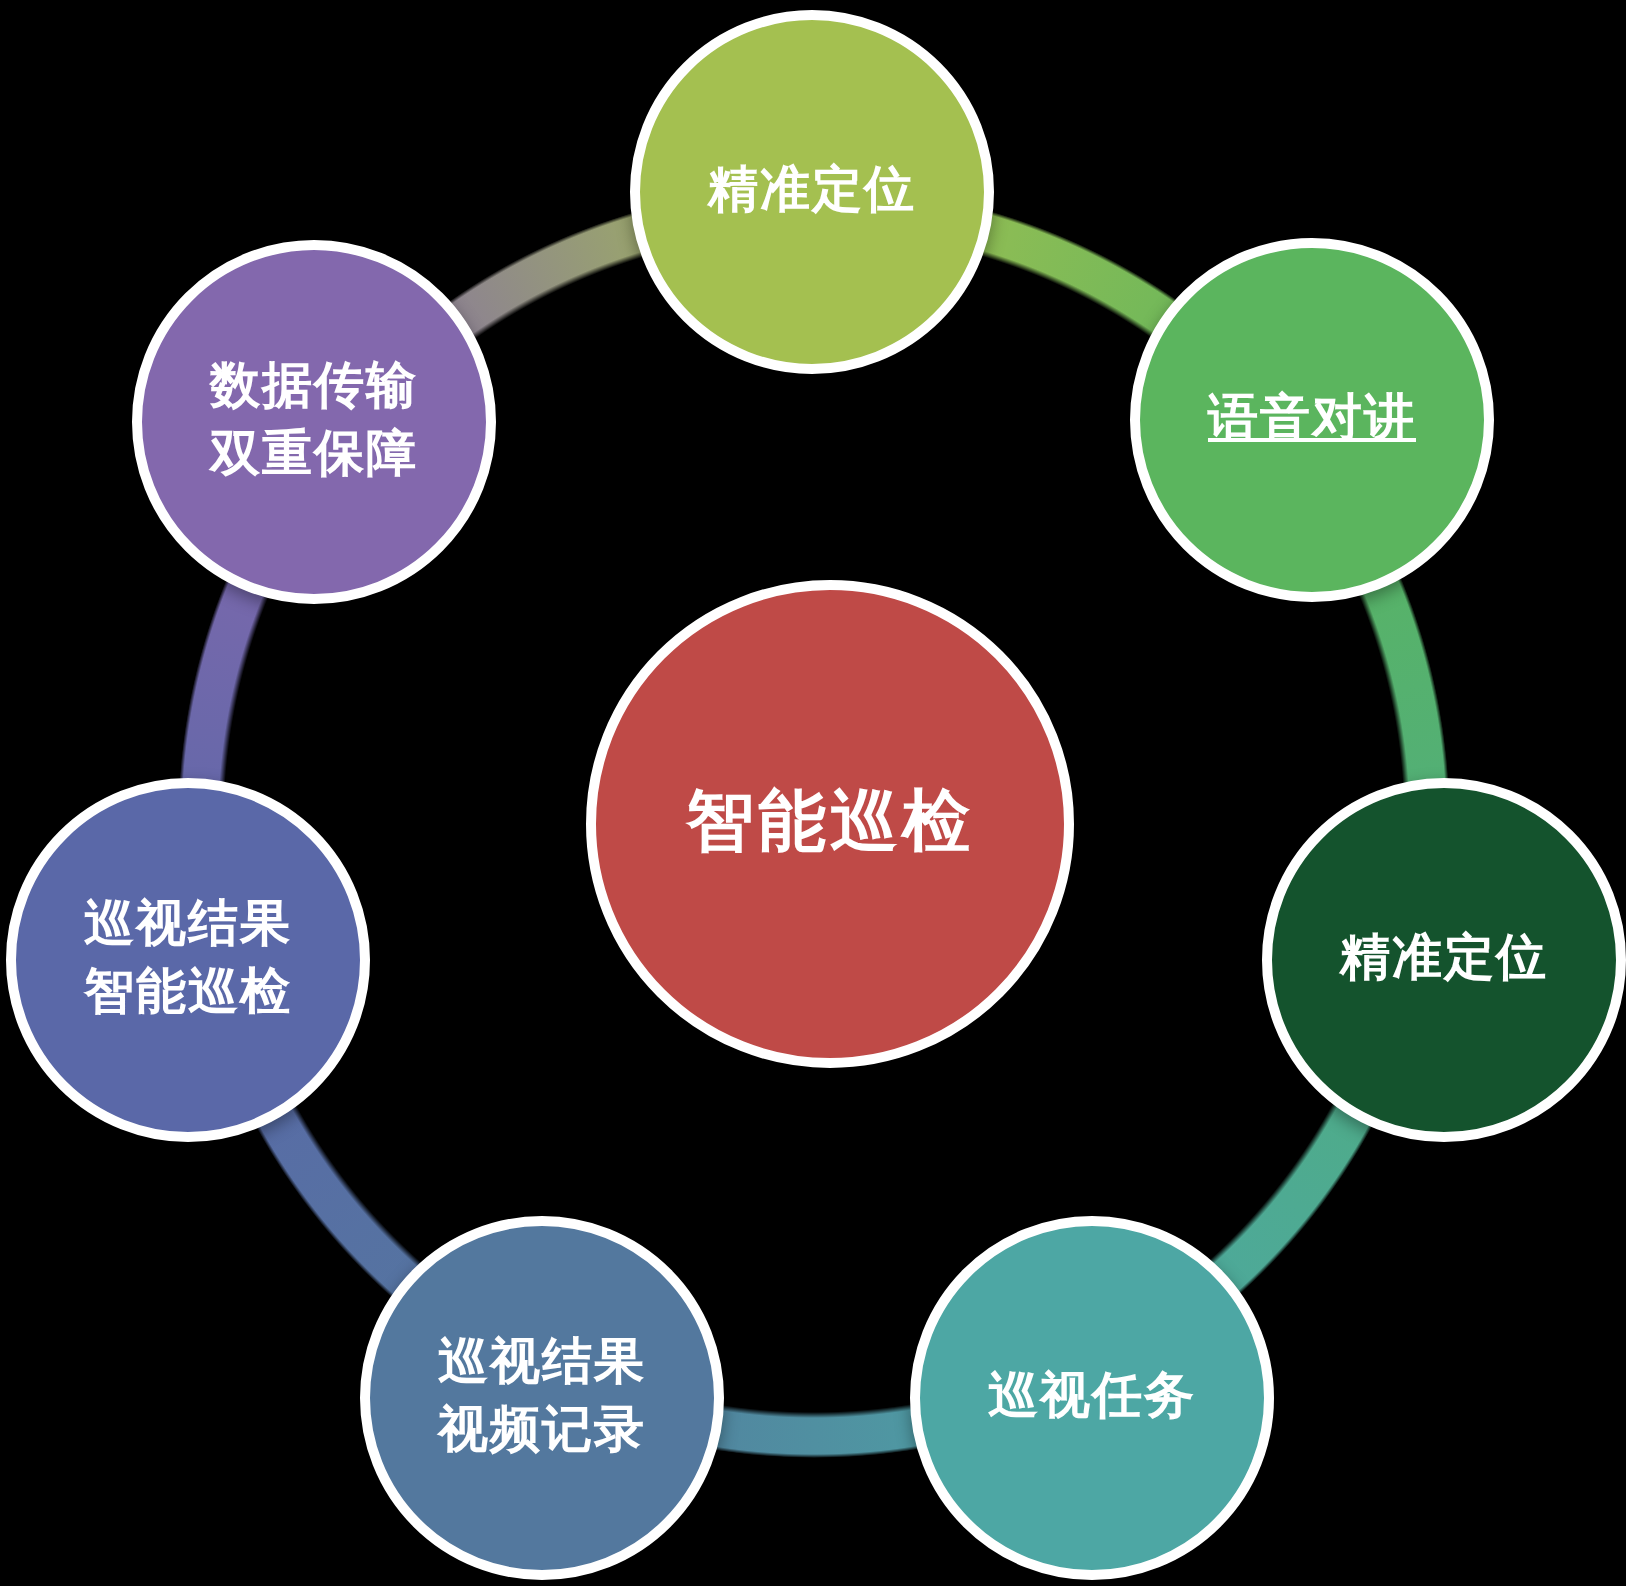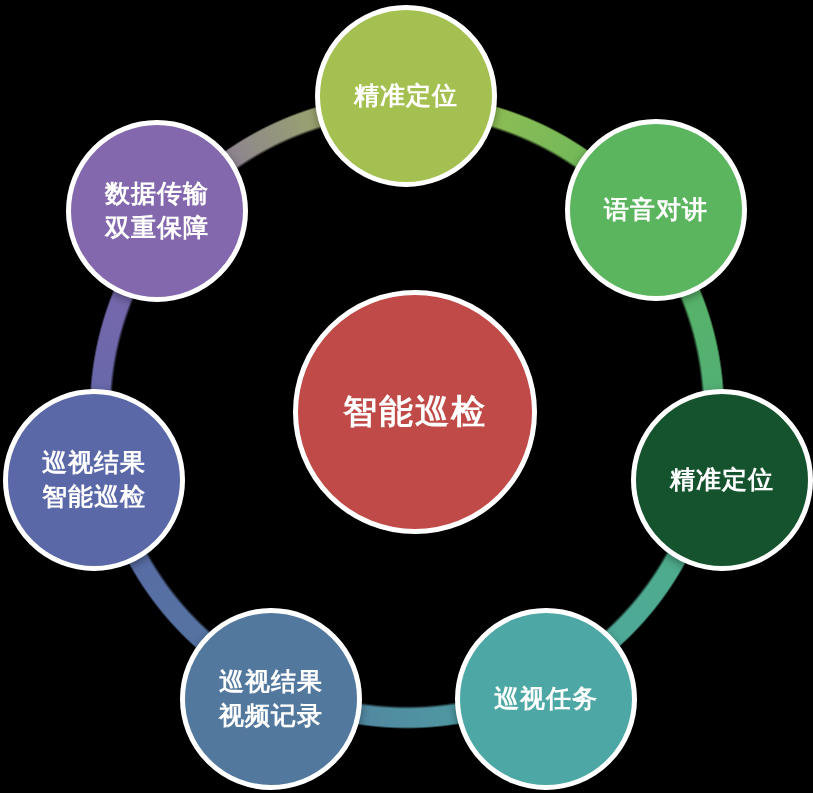--- a/index.html
+++ b/index.html
@@ -53,21 +53,21 @@
   .node .line:empty { display: none; }
   .node.center {
     width: 244px;
     height: 244px;
     left: 293px;
     top: 290px;
     font-size: 34px;
     letter-spacing: 2px;
   }
   .n0 { left: 315px; top: 5px;   }
-  .n1 { left: 565px; top: 119px; }
+  .n1 { left: 565px; top: 119px; text-decoration: underline; }
   .n2 { left: 631px; top: 389px; }
   .n3 { left: 455px; top: 608px; }
   .n4 { left: 180px; top: 608px; }
   .n5 { left: 3px;   top: 389px; }
   .n6 { left: 66px;  top: 120px; }
 </style>
 </head>
 <body style="background: rgb(0, 0, 0);">
 
 <div class="canvas">

